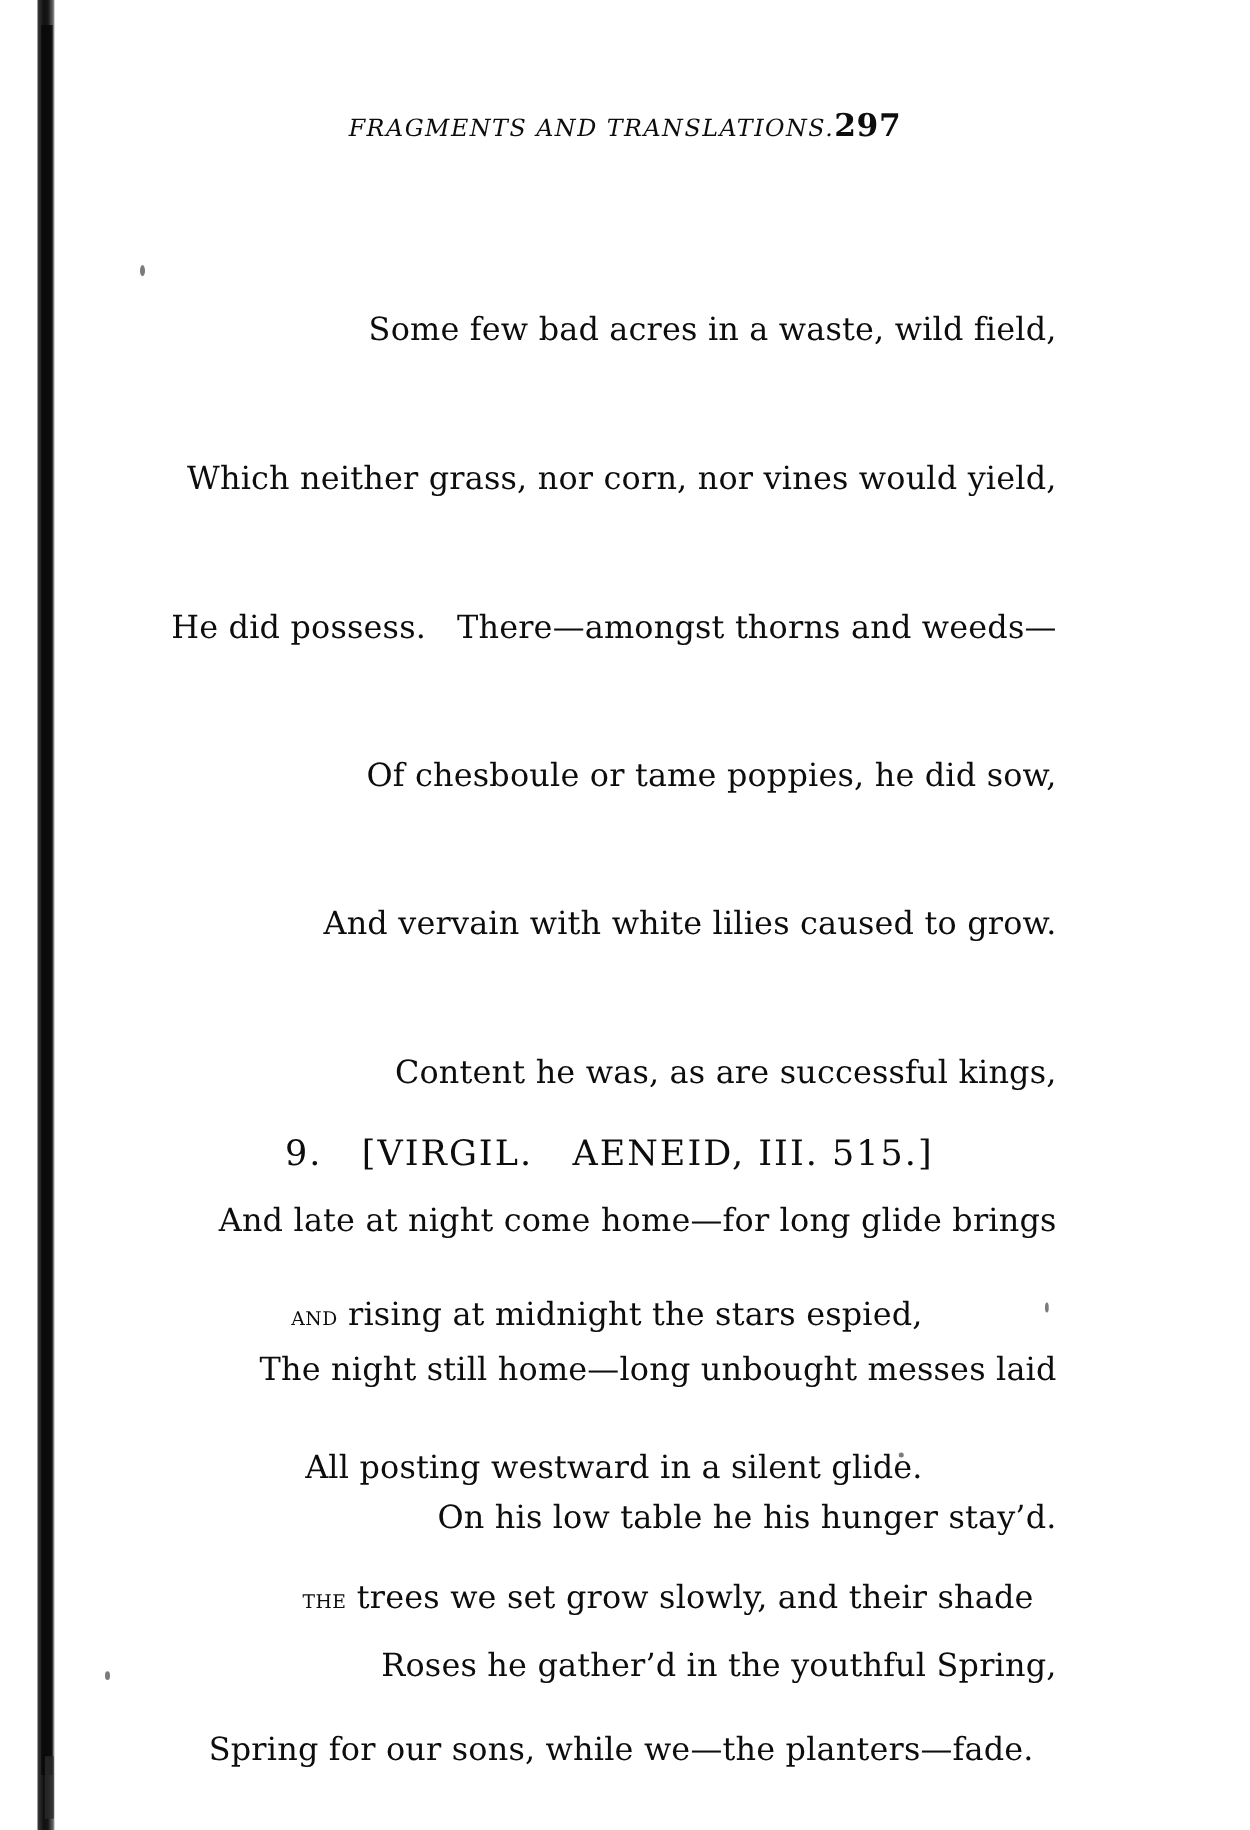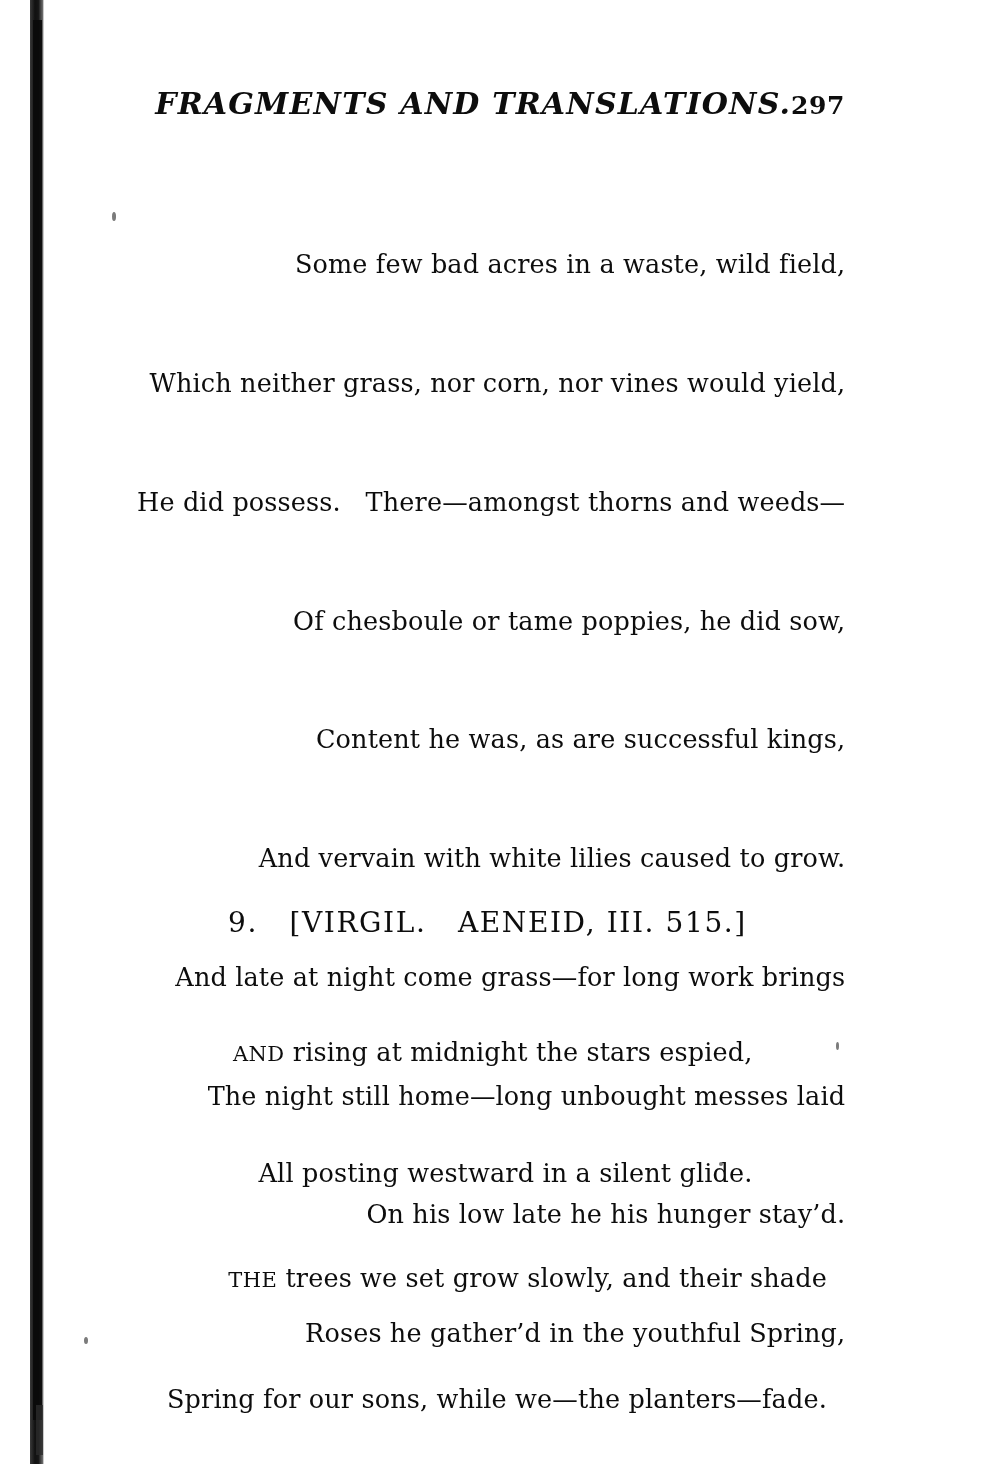--- a/index.html
+++ b/index.html
@@ -53,22 +53,22 @@
   .runhead {
     position: absolute;
     left: 0;
     top: 86px;
     width: 1000px;
     text-align: center;
     white-space: nowrap;
   }
   .runhead .title {
     font-style: italic;
-    font-weight: bold;
-    font-size: 30px;
+    font-weight: normal;
+    font-size: 19px;
     letter-spacing: 1.2px;
   }
   .runhead .folio {
     font-size: 25px;
     font-weight: bold;
     letter-spacing: 0.5px;
   }
 
   
   .verse {
@@ -88,21 +88,21 @@
     letter-spacing: 1.6px;
     white-space: pre;
   }
   #head-9 { left: 228px; top: 906px; }
   #head-10 { left: 219px; top: 1112px; }
 
   #verse-9 { left: 233px; top: 954px; }
   #verse-10 { left: 167px; top: 1180px; }
 
   .smallcap {
-    font-size: 21px;
+    font-size: 15px;
     letter-spacing: 0.4px;
   }
 
   
   .speck {
     position: absolute;
     background: #7b7b7b;
     border-radius: 50%;
   }
 </style>
@@ -117,25 +117,25 @@
 
   <div class="runhead">
     <span class="title">FRAGMENTS AND TRANSLATIONS.</span><span class="folio">297</span>
   </div>
 
   <div class="verse" id="verse-main">
     <span class="line">Some few bad acres in a waste, wild field,</span>
     <span class="line">Which neither grass, nor corn, nor vines would yield,</span>
     <span class="line">He did possess.   There—amongst thorns and weeds—</span>
     <span class="line">Of chesboule or tame poppies, he did sow,</span>
+    <span class="line">And vervain with white lilies caused to grow.</span>
     <span class="line">Content he was, as are successful kings,</span>
-    <span class="line">And vervain with white lilies caused to grow.</span>
-    <span class="line">And late at night come grass—for long work brings</span>
+    <span class="line">And late at night come home—for long glide brings</span>
     <span class="line">The night still home—long unbought messes laid</span>
-    <span class="line">On his low late he his hunger stay’d.</span>
+    <span class="line">On his low table he his hunger stay’d.</span>
     <span class="line">Roses he gather’d in the youthful Spring,</span>
     
     
     
     
     
   </div>
 
   <div class="section-head" id="head-9">9.   [VIRGIL.   AENEID, III. 515.]</div>
 

